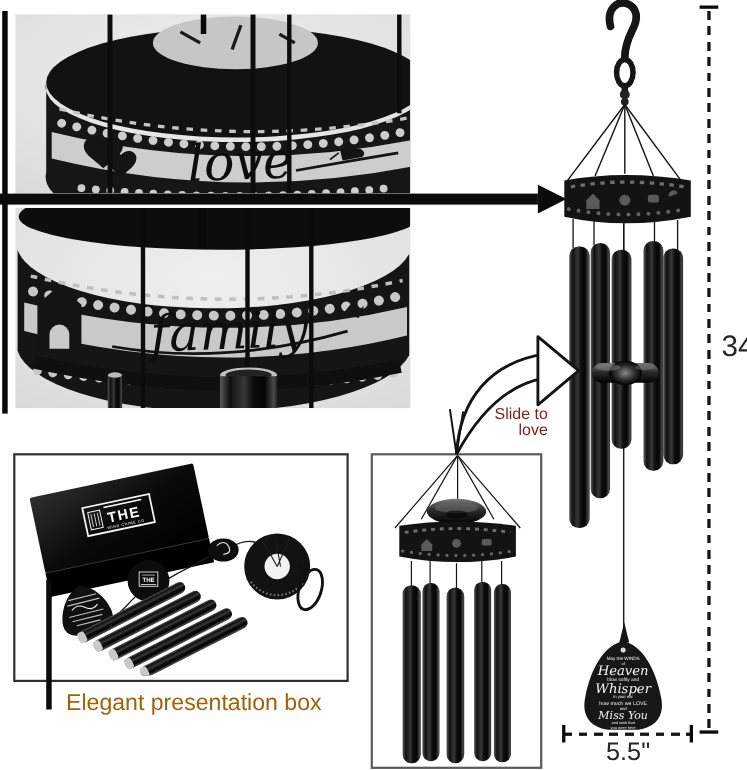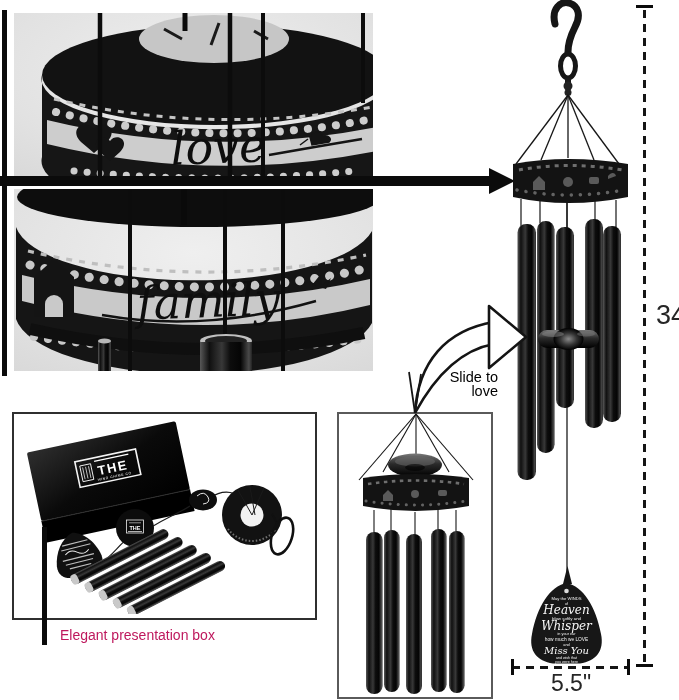--- a/index.html
+++ b/index.html
@@ -162,21 +162,21 @@
       <rect x="78" y="145" width="108" height="10.5" rx="5.25" fill="url(#tgv)"></rect>
         <rect x="78" y="145" width="7" height="10.5" rx="3" fill="#c9c9c9"></rect>
       <rect x="87" y="158.5" width="108" height="10.5" rx="5.25" fill="url(#tgv)"></rect>
         <rect x="87" y="158.5" width="7" height="10.5" rx="3" fill="#c9c9c9"></rect>
       <rect x="96" y="172" width="108" height="10.5" rx="5.25" fill="url(#tgv)"></rect>
         <rect x="96" y="172" width="7" height="10.5" rx="3" fill="#c9c9c9"></rect>
     </g>
   </svg>
 </div>
 <div class="abs blackbar" style="left:42px;top:527px;width:5px;height:118px;"></div>
-<div class="abs" style="left:60px;top:627px;font-size:14px;color:#be185d;">Elegant presentation box</div>
+<div class="abs" style="left:60px;top:627px;font-size:21px;color:#a16207;">Elegant presentation box</div>
 
 <div class="frame" style="left:337px;top:412px;width:152px;height:283px;border:2px solid #5a5a5a;">
   <svg width="149" height="280" viewBox="0 0 149 280">
     <g stroke="#161616" stroke-width="1.1">
       <line x1="77" y1="0" x2="20" y2="66"></line>
         <line x1="77" y1="0" x2="44" y2="58"></line>
       <line x1="77" y1="0" x2="77" y2="54"></line>
         <line x1="77" y1="0" x2="110" y2="58"></line>
       <line x1="77" y1="0" x2="134" y2="66"></line>
     </g>
@@ -203,21 +203,21 @@
     <g>
       <rect x="27" y="118" width="16.5" height="162" rx="8" fill="url(#tg)"></rect>
       <rect x="45" y="116" width="15.5" height="162" rx="7.5" fill="url(#tg)"></rect>
       <rect x="67" y="120" width="16" height="160" rx="8" fill="url(#tg)"></rect>
       <rect x="92" y="115" width="15.5" height="163" rx="7.5" fill="url(#tg)"></rect>
       <rect x="110" y="117" width="15.5" height="162" rx="7.5" fill="url(#tg)"></rect>
     </g>
   </svg>
 </div>
 
-<div class="abs" style="left:418px;top:371px;width:80px;text-align:right;font-size:14.5px;line-height:13.5px;color:#000000;">
+<div class="abs" style="left:418px;top:371px;width:80px;text-align:right;font-size:14.5px;line-height:13.5px;color:#7f1d1d;">
   <div>Slide to</div>
   <div>love</div>
 </div>
 
 <svg class="abs" style="left:495px;top:0;" width="140" height="700" viewBox="0 0 140 700">
   <g>
     <path d="M 60,24 C 56,8 66,1 74,3 C 84,6 86,16 80,27 C 76,35 73,44 73,52" stroke="#161616" stroke-width="7" fill="none" stroke-linecap="round"></path>
     <ellipse cx="73" cy="66" rx="7.5" ry="12" fill="none" stroke="#161616" stroke-width="5"></ellipse>
     <rect x="70" y="78" width="6" height="5" fill="#1a1a1a"></rect>
     <circle cx="73" cy="86" r="4.5" fill="#222"></circle>

